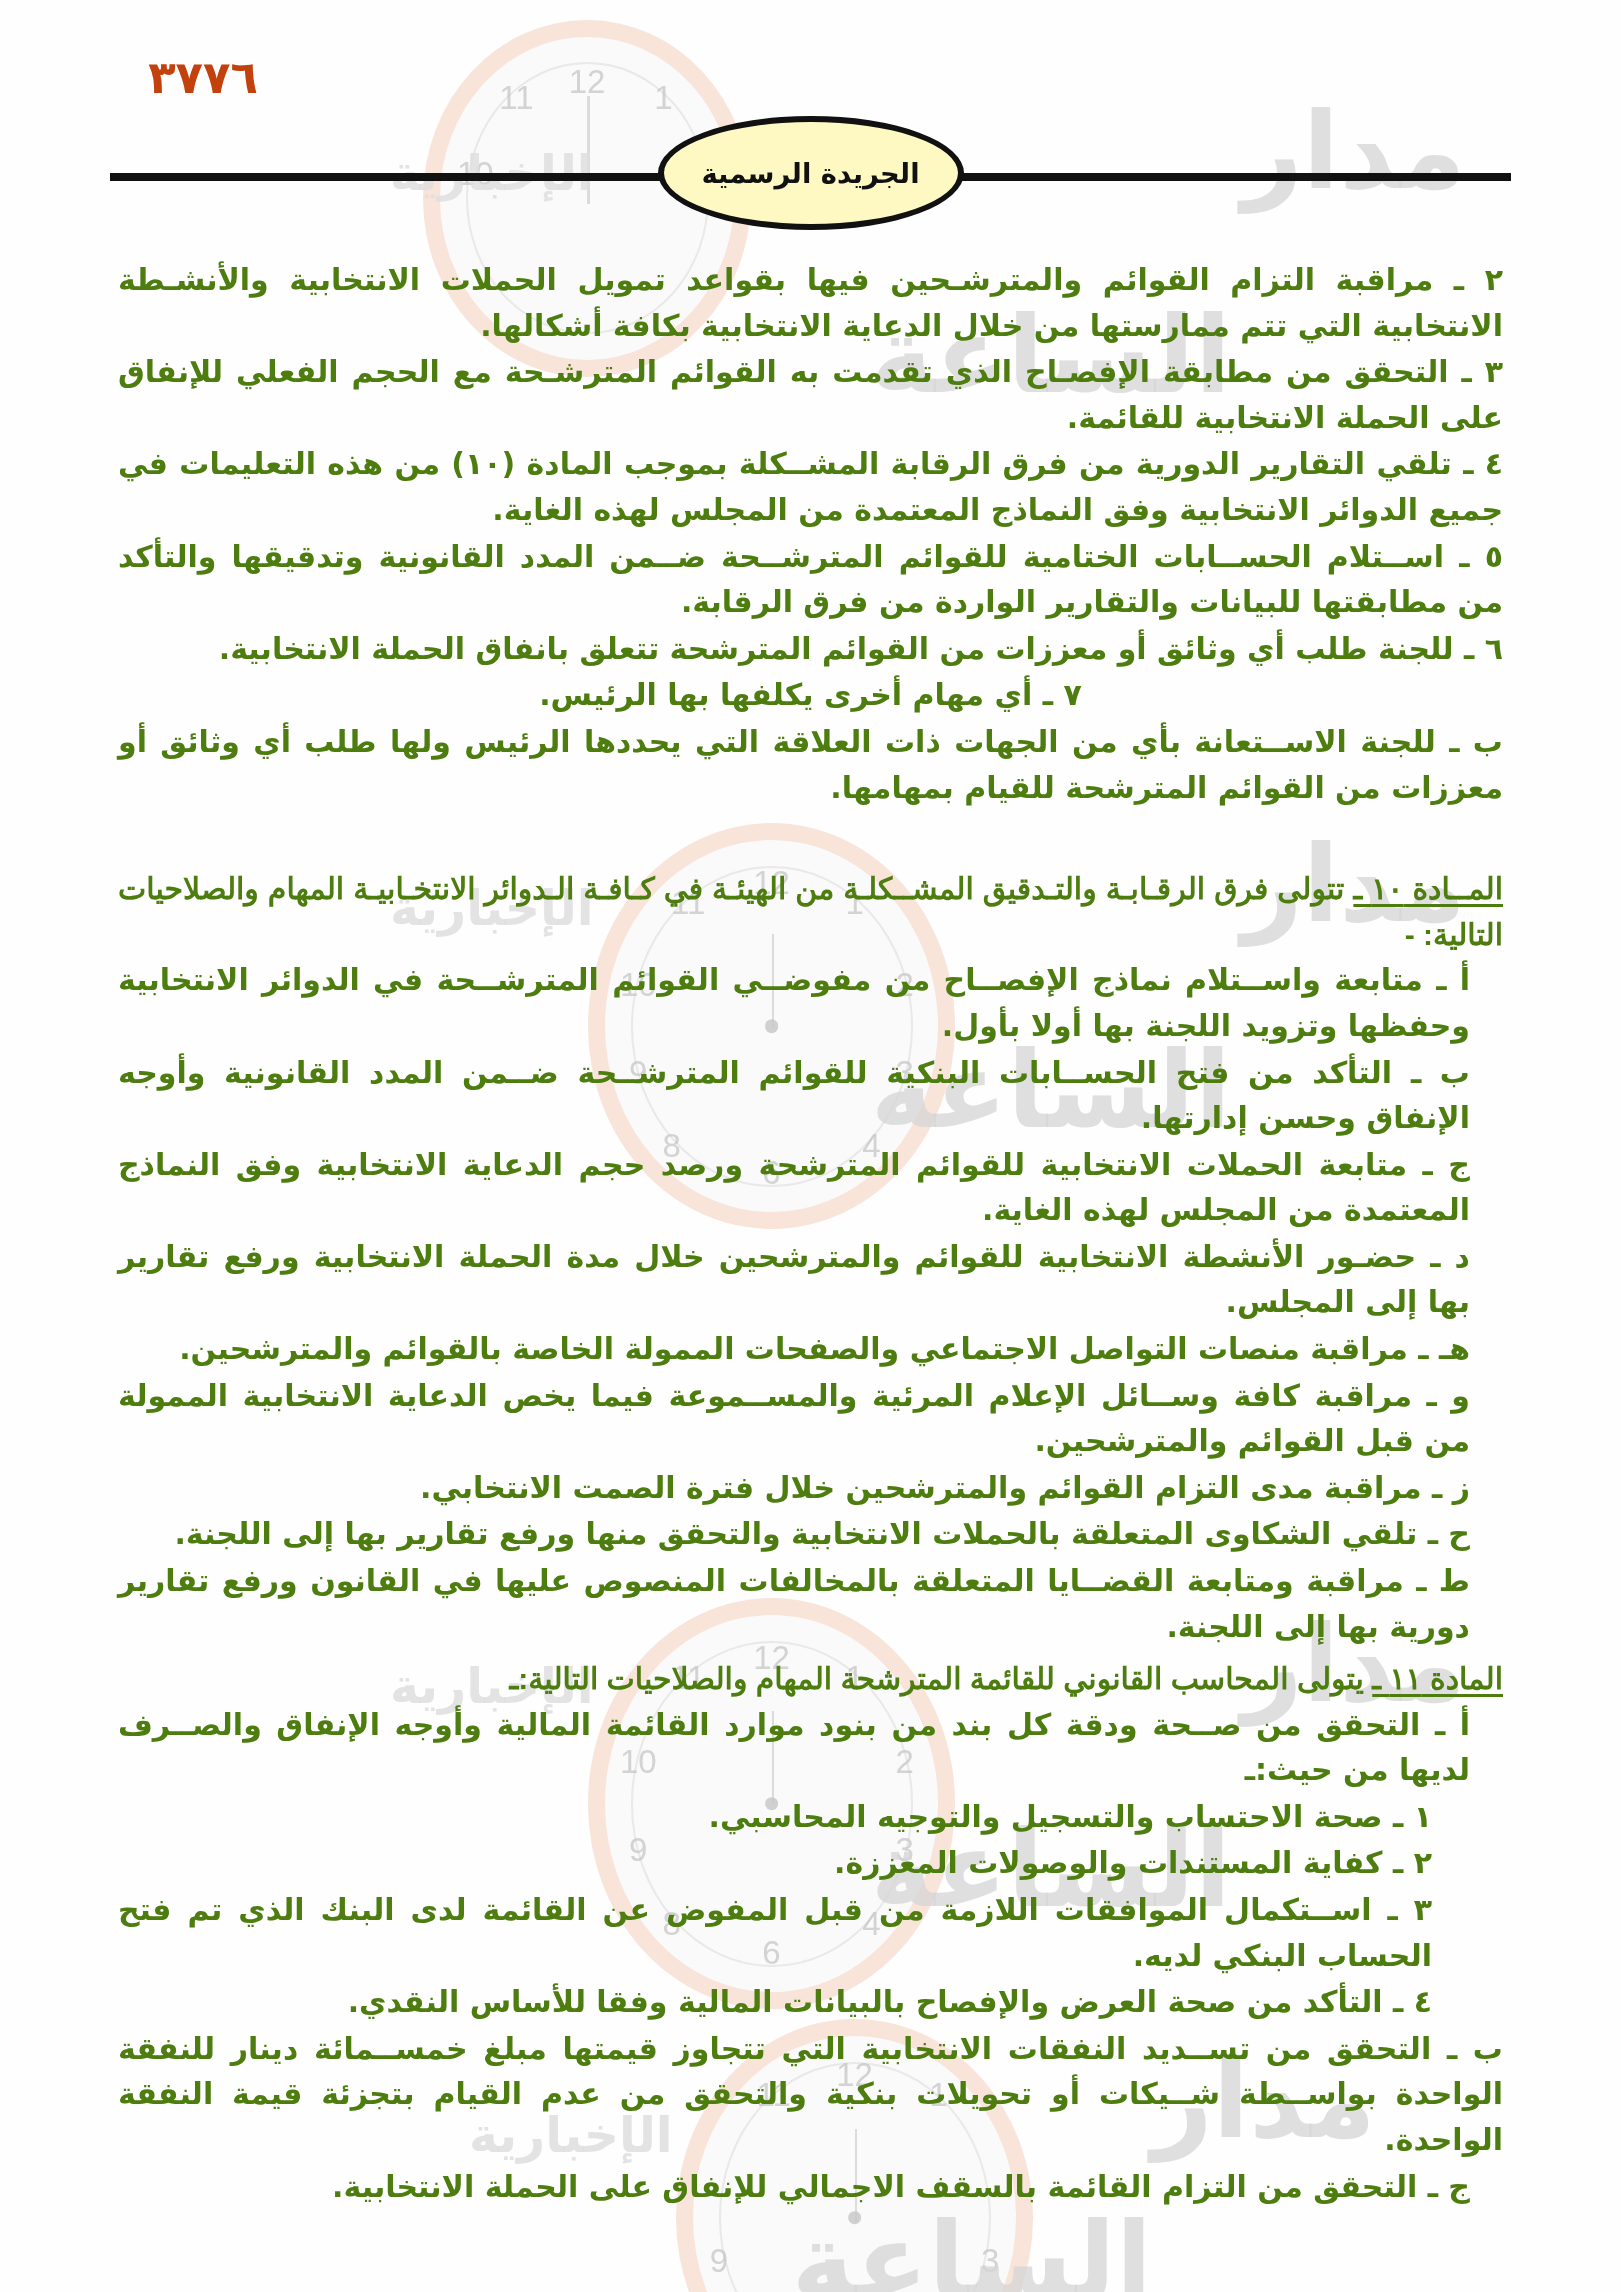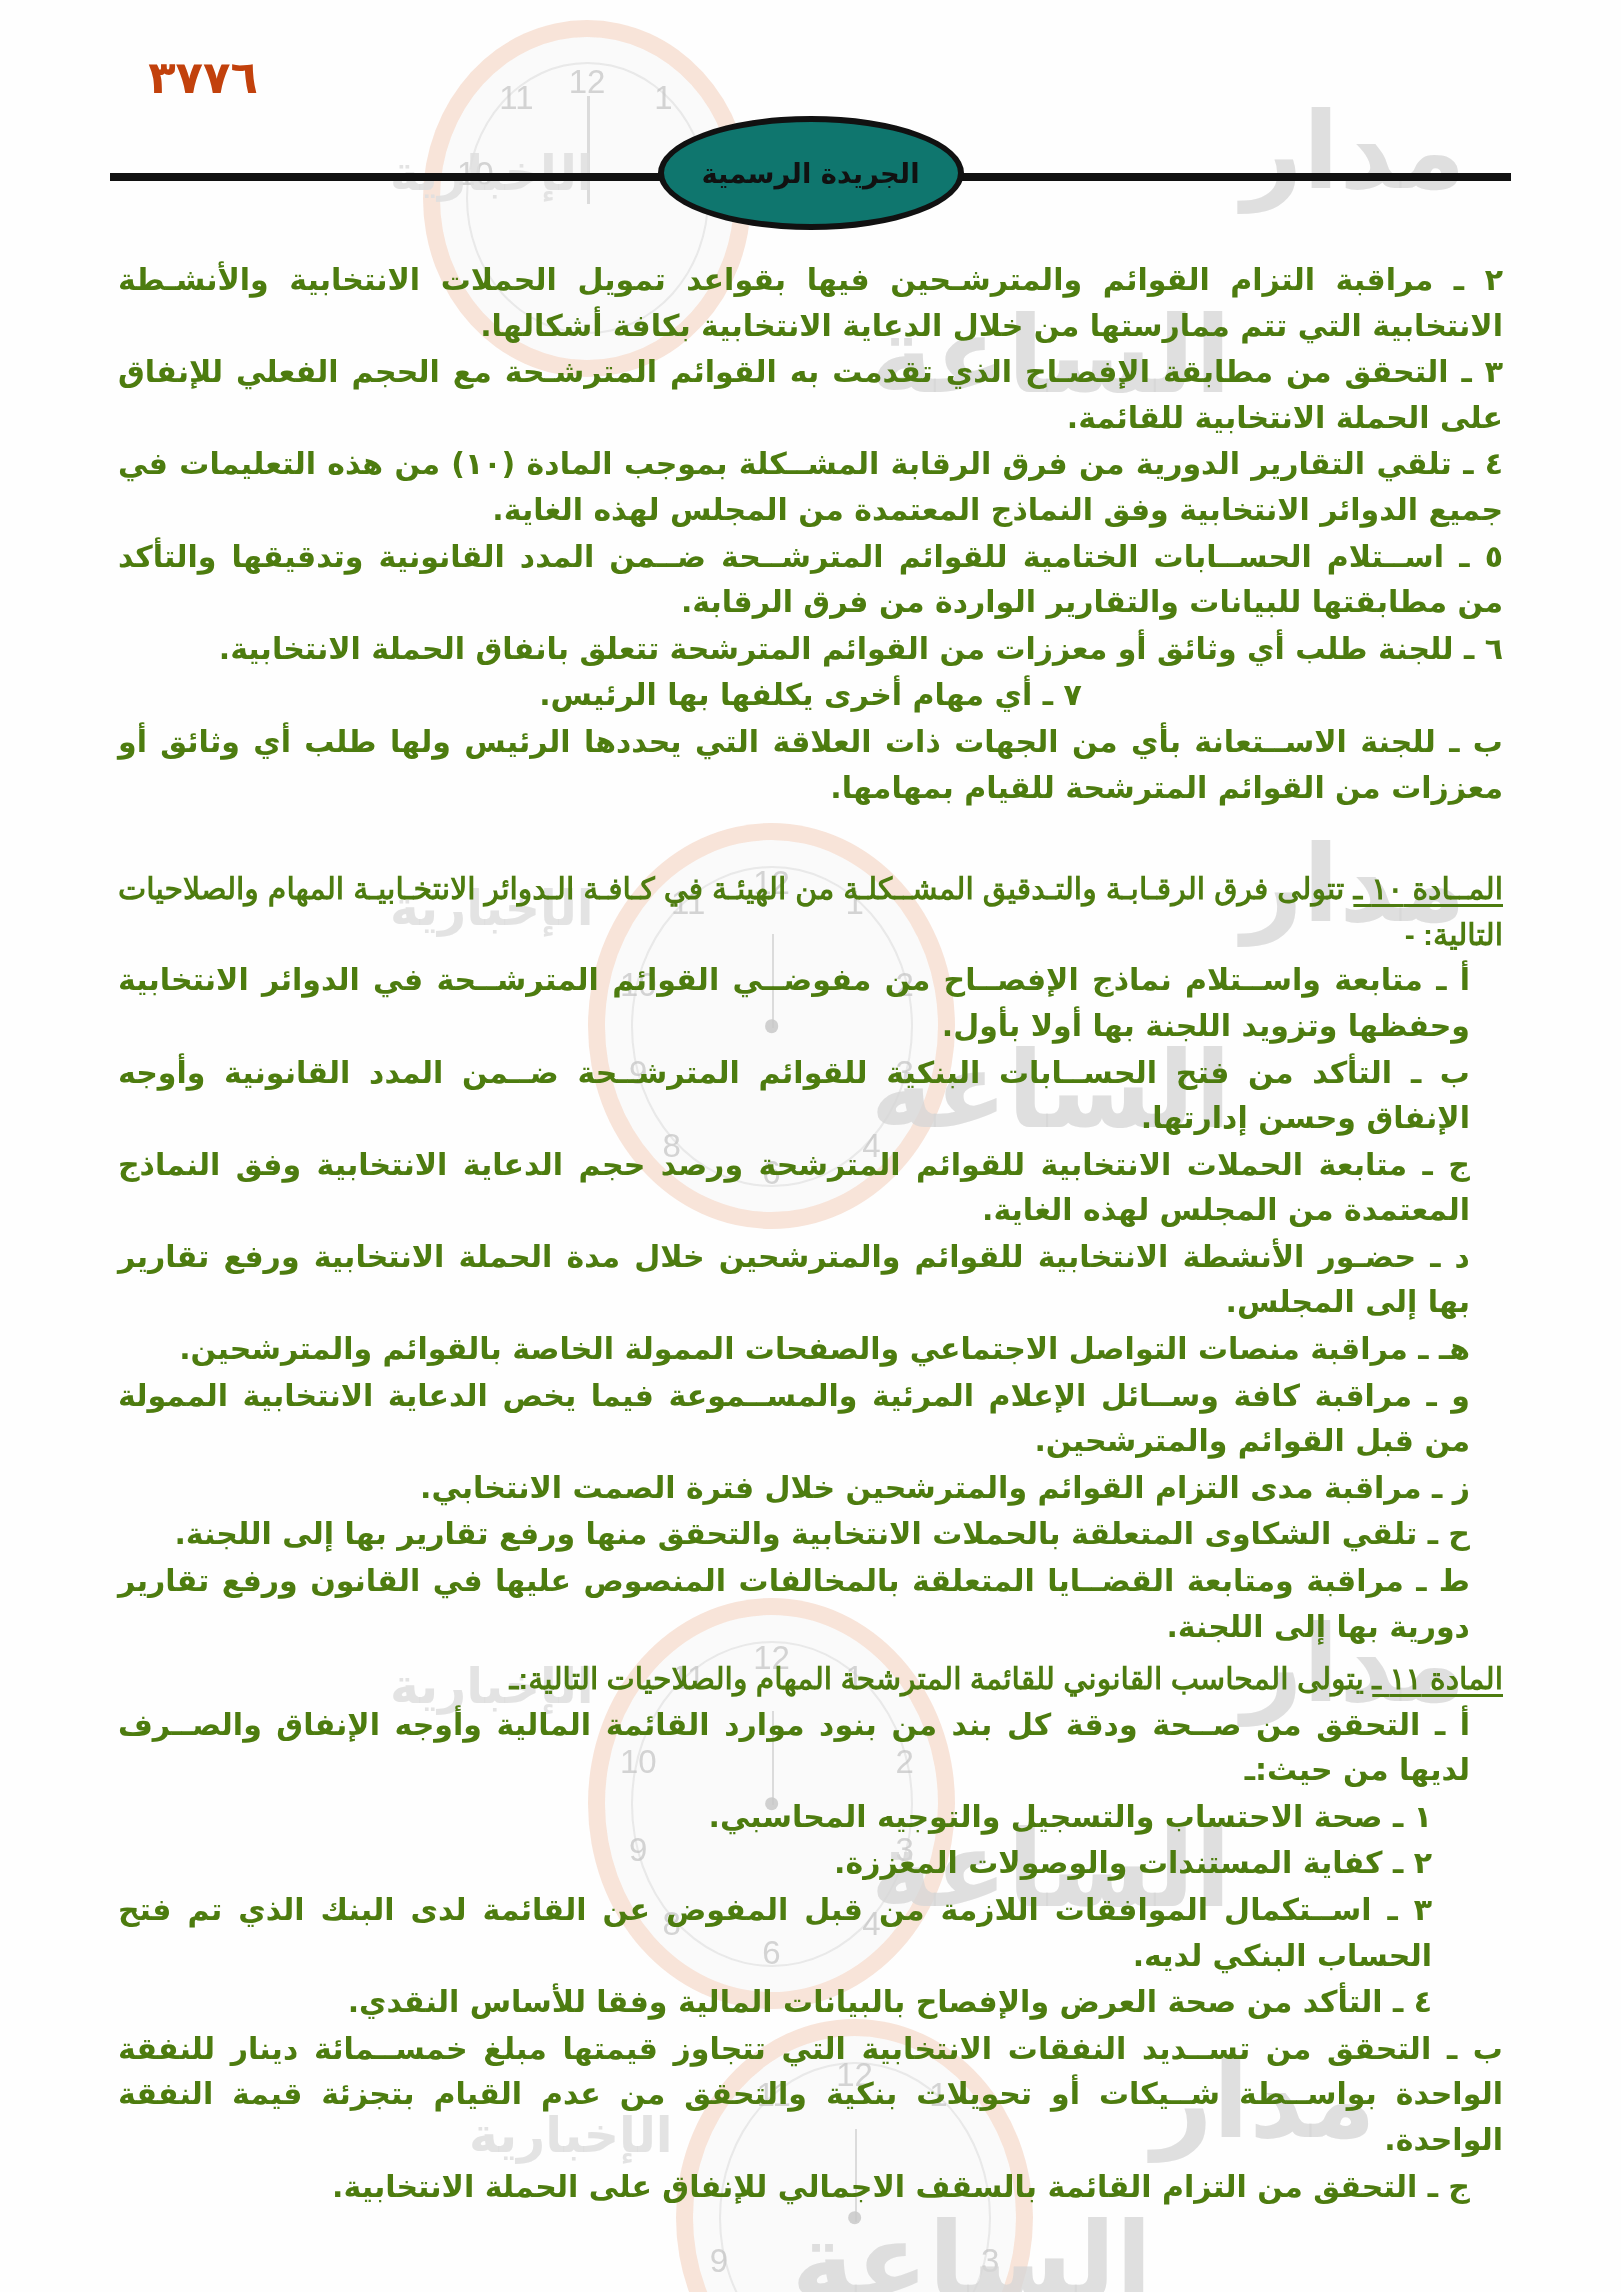--- a/index.html
+++ b/index.html
@@ -104,21 +104,21 @@
   }
   .header-oval {
     position: absolute;
     top: -31px;
     left: 50%;
     transform: translateX(-50%);
     width: 294px;
     height: 102px;
     border: 6.9px solid #111;
     border-radius: 50%;
-    background: #0f766e;
+    background: #fef9c3;
     display: flex;
     align-items: center;
     justify-content: center;
   }
   .header-oval-text {
     font-size: 27.4px;
     font-weight: bold;
     color: #111;
     font-family: "DejaVu Sans", sans-serif;
   }

